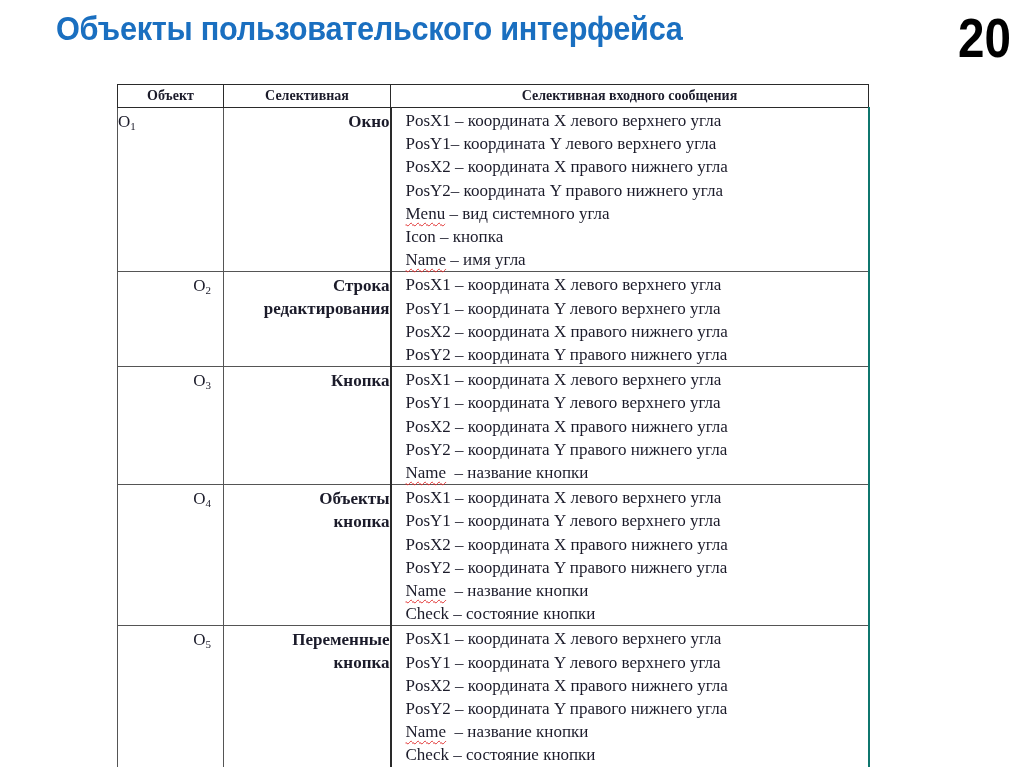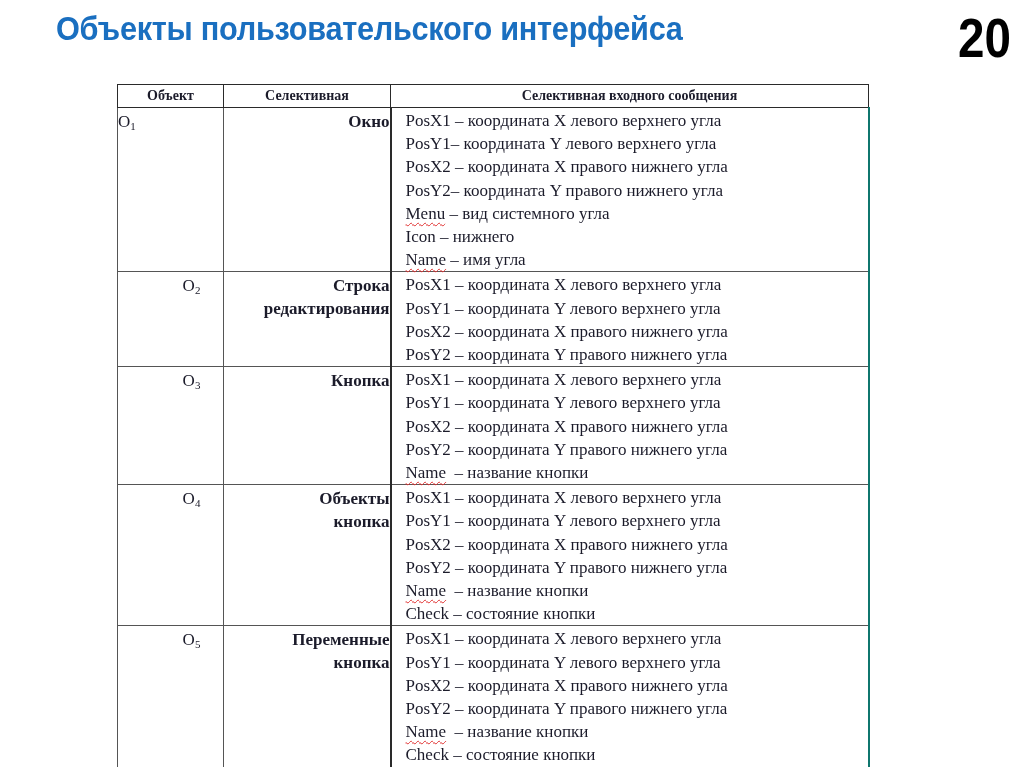--- a/index.html
+++ b/index.html
@@ -71,23 +71,23 @@
       vertical-align: top;
       padding: 0;
     }
     table.spec td.obj {
       text-align: left;
       padding-right: 0;
       padding-top: 2px;
       line-height: 23px;
     }
     table.spec td.obj.left {
-      text-align: center;
+      text-align: right;
       padding-left: 42px;
-      padding-right: 0;
+      padding-right: 12px;
     }
     table.spec td.spec-cell {
       text-align: right;
       line-height: 23px;
       padding-top: 2px;
       font-weight: bold;
     }
     table.spec td.vars {
       border-left: 2.5px solid #2a2a2a;
       border-right: 2px solid #0f766e;
@@ -138,21 +138,21 @@
         <td class="obj"><span>O</span><sub>1</sub></td>
         <td class="spec-cell">
           <span class="var-line">Окно</span>
         </td>
         <td class="vars">
           <span class="var-line"><span class="key">PosX1</span><span> – координата X левого верхнего угла</span></span>
           <span class="var-line"><span class="key">PosY1</span><span>– координата Y левого верхнего угла</span></span>
           <span class="var-line"><span class="key">PosX2</span><span> – координата X правого нижнего угла</span></span>
           <span class="var-line"><span class="key">PosY2</span><span>– координата Y правого нижнего угла</span></span>
           <span class="var-line"><span class="key squiggle">Menu</span><span> – вид системного угла</span></span>
-          <span class="var-line"><span class="key">Icon</span><span> – нижнего</span></span>
+          <span class="var-line"><span class="key">Icon</span><span> – кнопка</span></span>
           <span class="var-line"><span class="key squiggle">Name</span><span> – имя угла</span></span>
         </td>
       </tr>
 
       <tr style="height:93px">
         <td class="obj left"><span>O</span><sub>2</sub></td>
         <td class="spec-cell">
           <span class="var-line">Строка</span>
           <span class="var-line">редактирования</span>
         </td>

